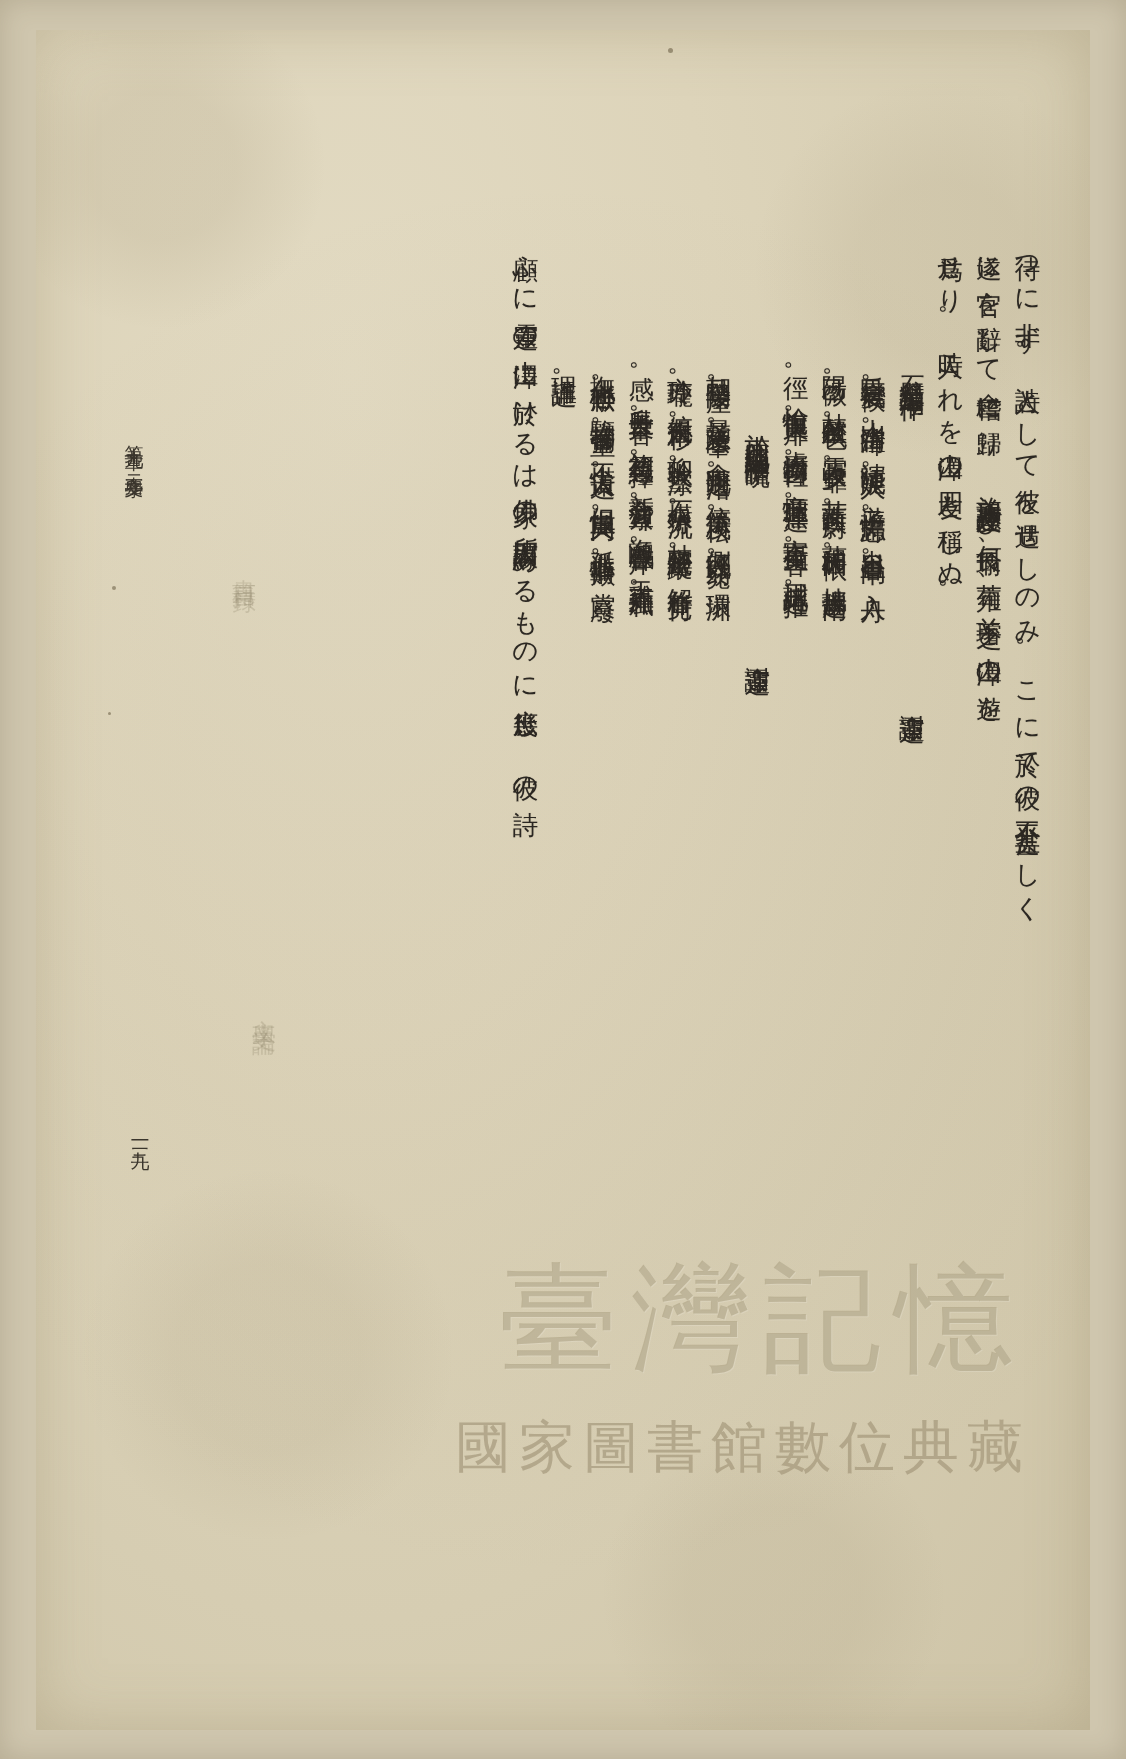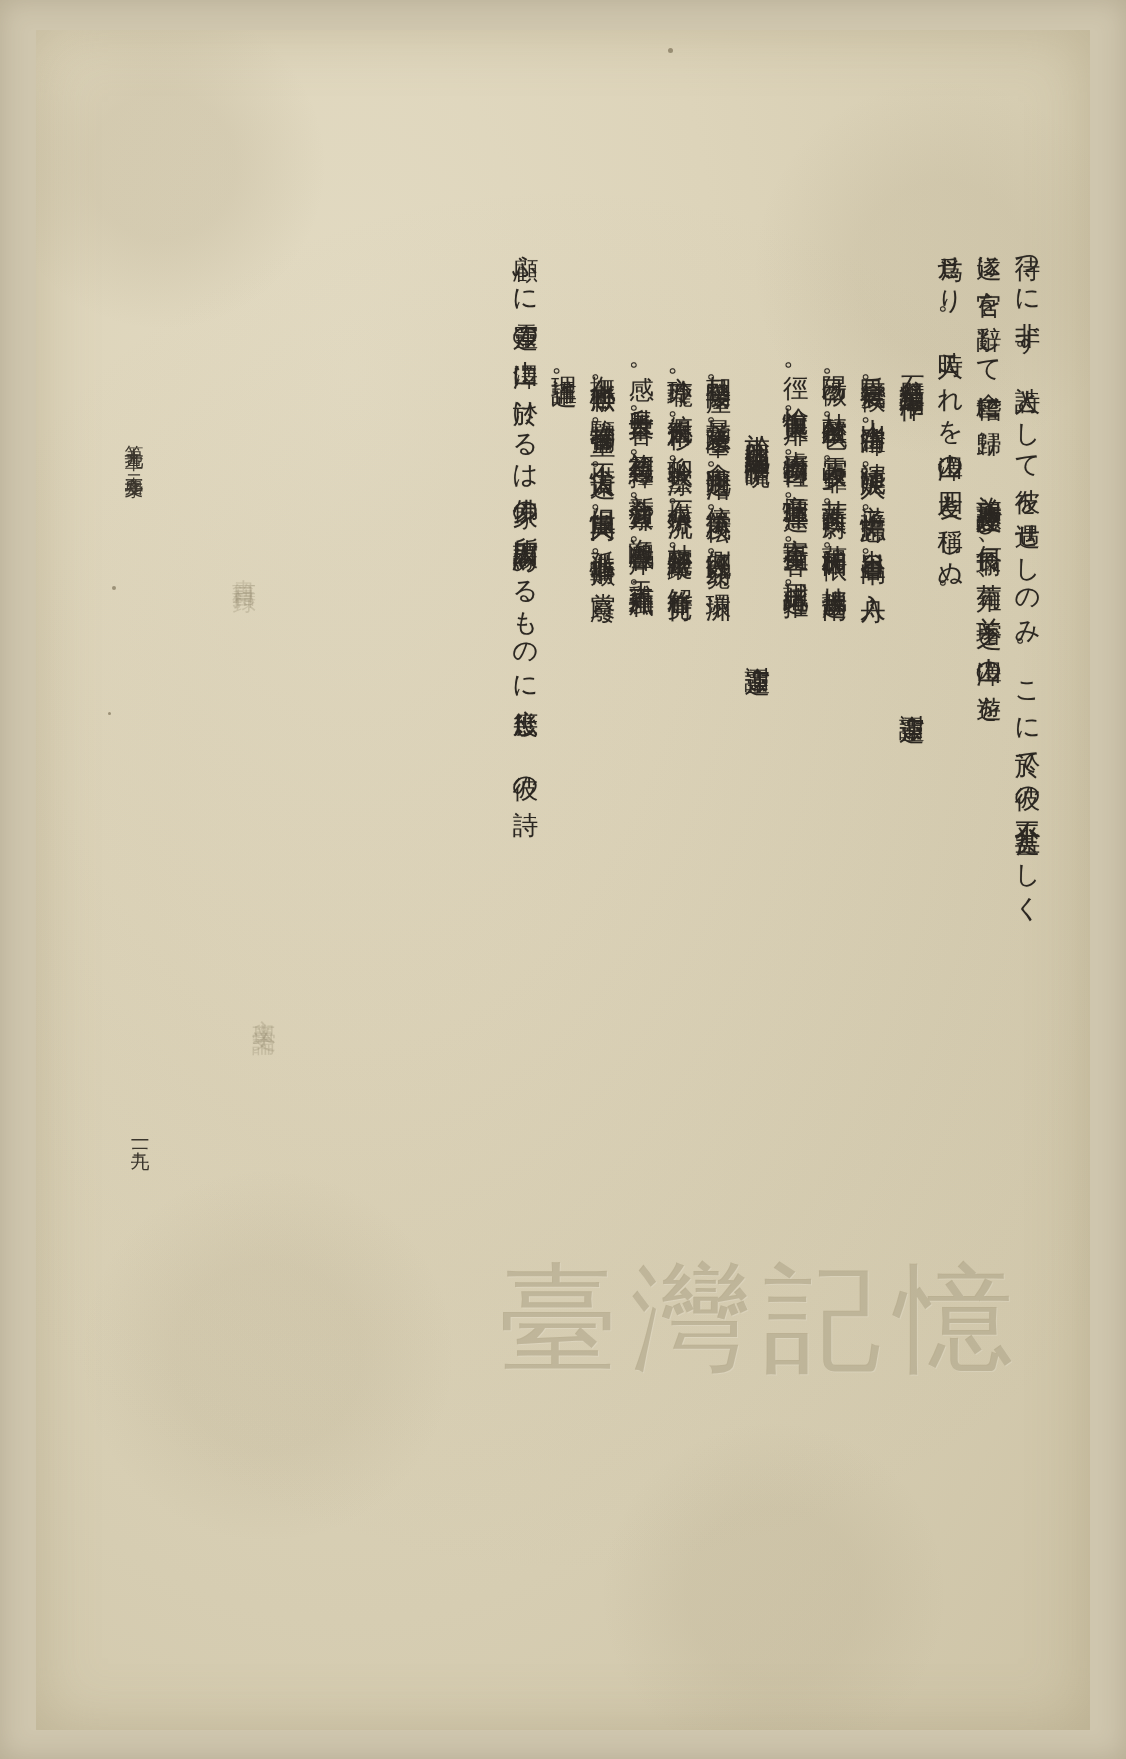--- a/index.html
+++ b/index.html
@@ -164,13 +164,14 @@
     <div class="col poem">感。升長皆丰容。初篁苞綠籜。新蒲含紫茸。海鷗戲春岸。天雞弄和風。</div>
     <div class="col poem">撫化心無厭。覽物眷彌重。不惜去人遠。但恨莫與同。孤遊非情歎。賞廢</div>
     <div class="col poem">理誰通。</div>
     <div class="col">顧ふに靈運の山澤に於けるは佛家の所謂因緣あるものに庶幾し。彼の詩</div>
   </div>
 
   <div class="runhead">第十九章　元嘉文學</div>
   <div class="pagenum">一三九</div>
 
   <div class="wm wm-cjk">臺灣記憶</div>
+  <div class="wm wm-lib">國家圖書館數位典藏</div>
 </div>
 
 </body></html>

